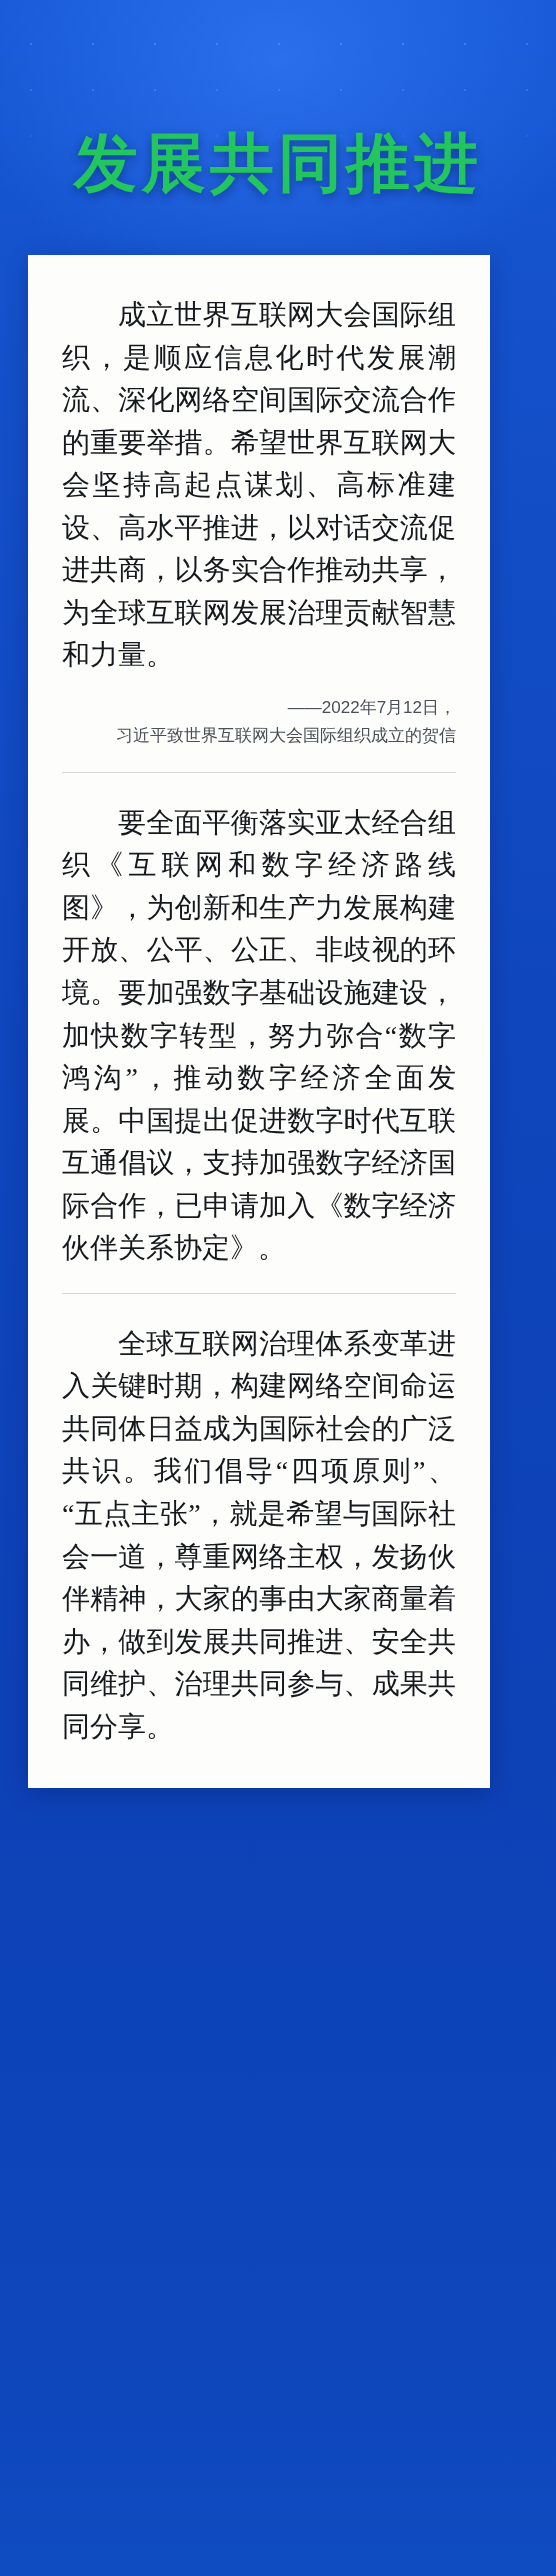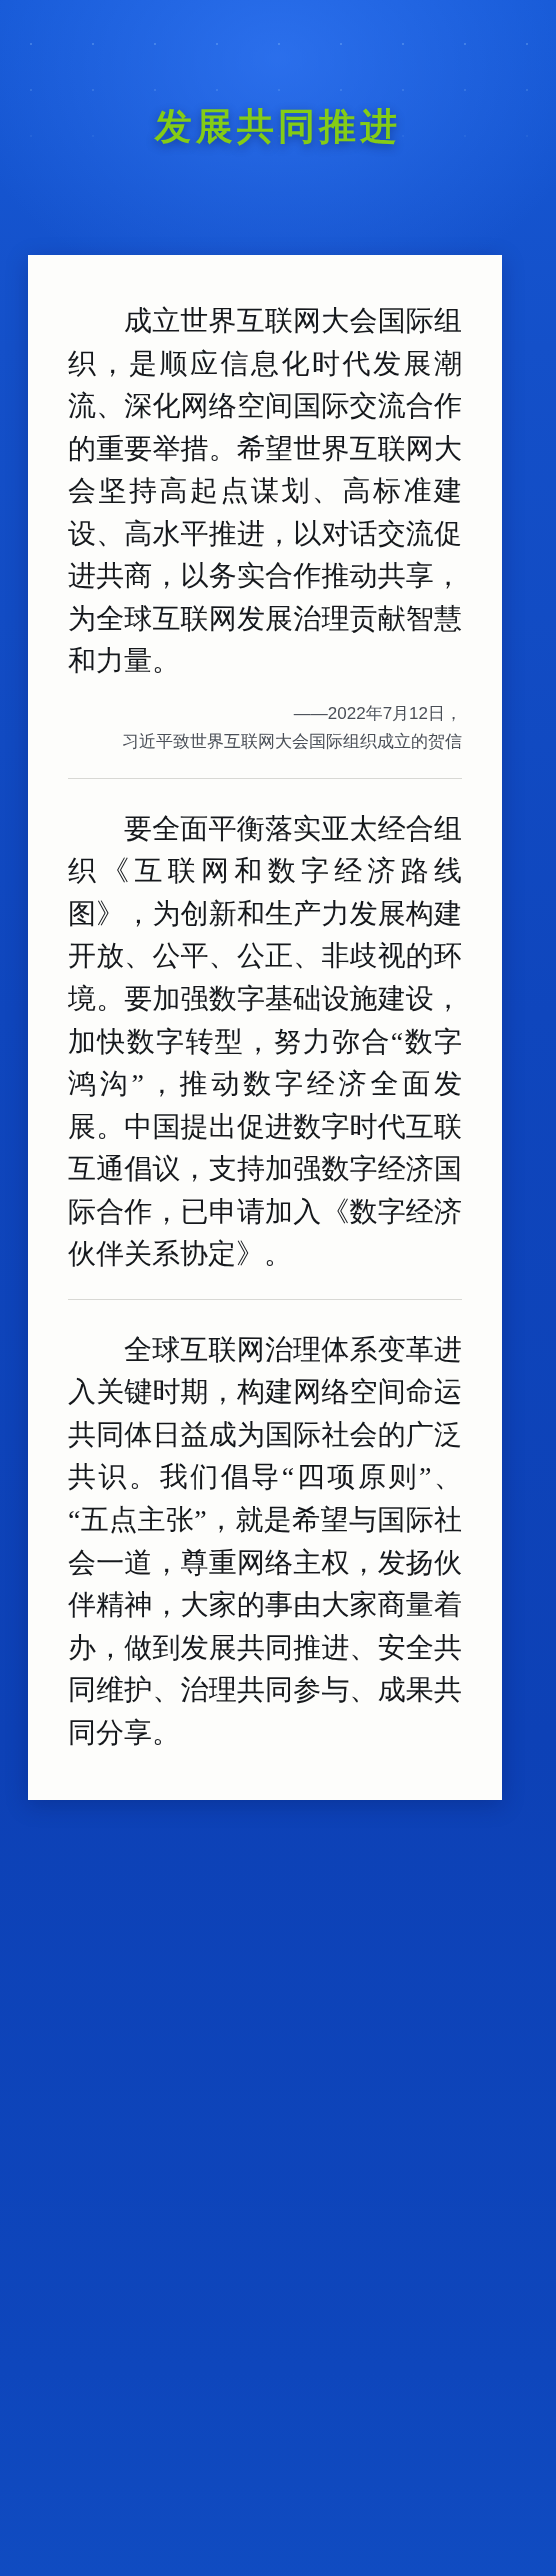--- a/index.html
+++ b/index.html
@@ -49,37 +49,37 @@
 
   
   .title-wrap {
     position: absolute;
     top: 77px;
     left: 0; right: 0;
     text-align: center;
   }
   .title {
     display: inline-block;
-    color: #84cc16;
-    font-size: 37px;
+    color: #22c55e;
+    font-size: 64px;
     letter-spacing: 4.1px;
     font-weight: bold;
     font-family: "Liberation Serif", "DejaVu Serif", serif;
     text-shadow: 0 3.1px 9.3px rgba(0,20,80,0.45);
   }
 
   
   .card {
     position: absolute;
     left: 28px;
     width: 458px;
     top: 255px;
     background: #fdfdfb;
     box-shadow: 0 5.2px 20.6px rgba(0,15,70,0.25);
-    padding: 8px;
+    padding: 2px;
   }
   .card-inner {
     padding: 37px 32px 20.6px 32px;
   }
 
   .quote-block { margin-bottom: 10.3px; }
 
   .quote-text {
     color: #15181c;
     font-size: 28px;

